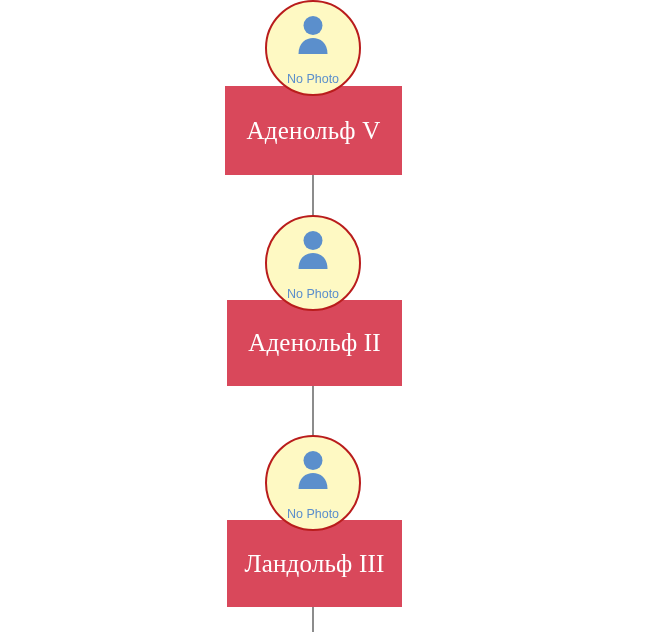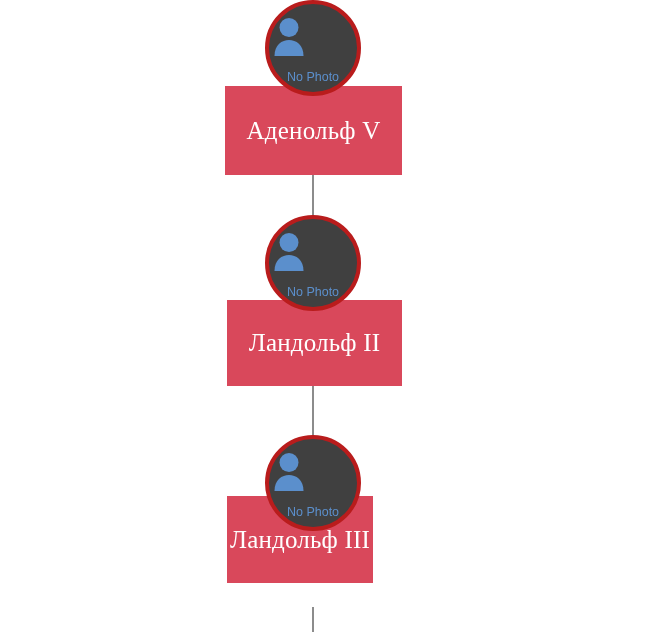--- a/index.html
+++ b/index.html
@@ -51,26 +51,27 @@
     white-space: nowrap;
     letter-spacing: 0.2px;
   }
 
   
   .avatar {
     position: absolute;
     width: 96px;
     height: 96px;
     border-radius: 50%;
-    background: #404040;
-    border: 4px solid #b91c1c;
+    background: #fef9c3;
+    border: 2px solid #b91c1c;
     box-sizing: border-box;
     z-index: 5;
     display: flex;
     flex-direction: column;
+    align-items: center;
     justify-content: flex-start;
   }
   .avatar-icon {
     margin-top: 12px;
     width: 40px;
     height: 40px;
     display: block;
   }
   .avatar-caption {
     position: absolute;
@@ -105,35 +106,35 @@
           <circle cx="20" cy="11.5" r="9.5" fill="#5b8fcc"></circle>
           <path d="M5.5 40 C5.5 28.5 13 24 20 24 C27 24 34.5 28.5 34.5 40 Z" fill="#5b8fcc"></path>
         </svg>
       </span>
       <span class="avatar-caption">No Photo</span>
     </div>
   </div>
 
   <div class="node">
     <div class="name-box" style="left:227px; top:300px; width:175px; height:86px;">
-      <span class="name-label">Ландольф II</span>
+      <span class="name-label">Аденольф II</span>
     </div>
     <div class="avatar" style="left:265px; top:215px;">
       <span>
         <svg class="avatar-icon" viewBox="0 0 40 40" xmlns="http://www.w3.org/2000/svg">
           <circle cx="20" cy="11.5" r="9.5" fill="#5b8fcc"></circle>
           <path d="M5.5 40 C5.5 28.5 13 24 20 24 C27 24 34.5 28.5 34.5 40 Z" fill="#5b8fcc"></path>
         </svg>
       </span>
       <span class="avatar-caption">No Photo</span>
     </div>
   </div>
 
   <div class="node">
-    <div class="name-box" style="left:227px; top:496px; width:146px; height:87px;">
+    <div class="name-box" style="left:227px; top:520px; width:175px; height:87px;">
       <span class="name-label">Ландольф III</span>
     </div>
     <div class="avatar" style="left:265px; top:435px;">
       <span>
         <svg class="avatar-icon" viewBox="0 0 40 40" xmlns="http://www.w3.org/2000/svg">
           <circle cx="20" cy="11.5" r="9.5" fill="#5b8fcc"></circle>
           <path d="M5.5 40 C5.5 28.5 13 24 20 24 C27 24 34.5 28.5 34.5 40 Z" fill="#5b8fcc"></path>
         </svg>
       </span>
       <span class="avatar-caption">No Photo</span>

